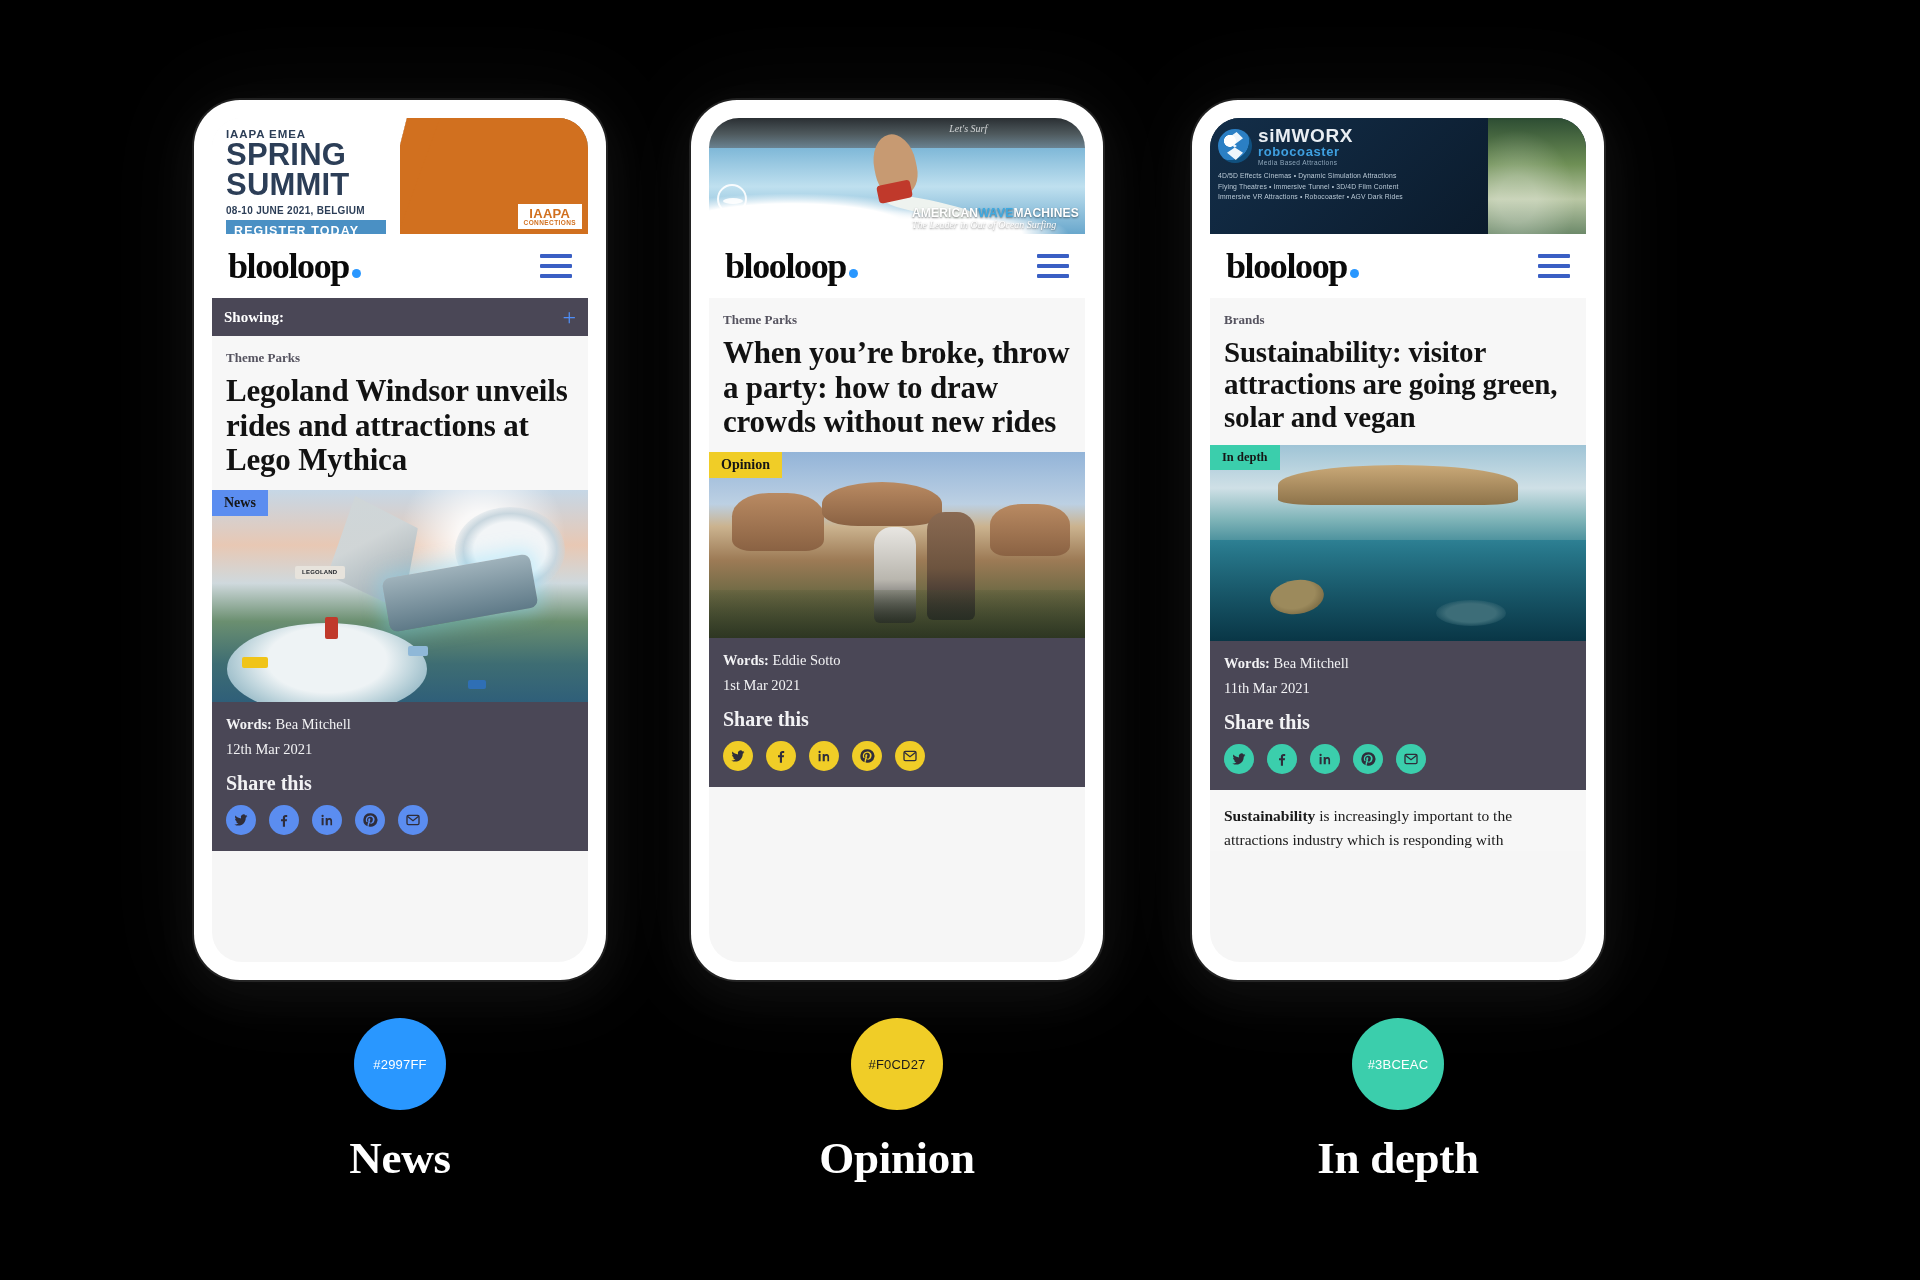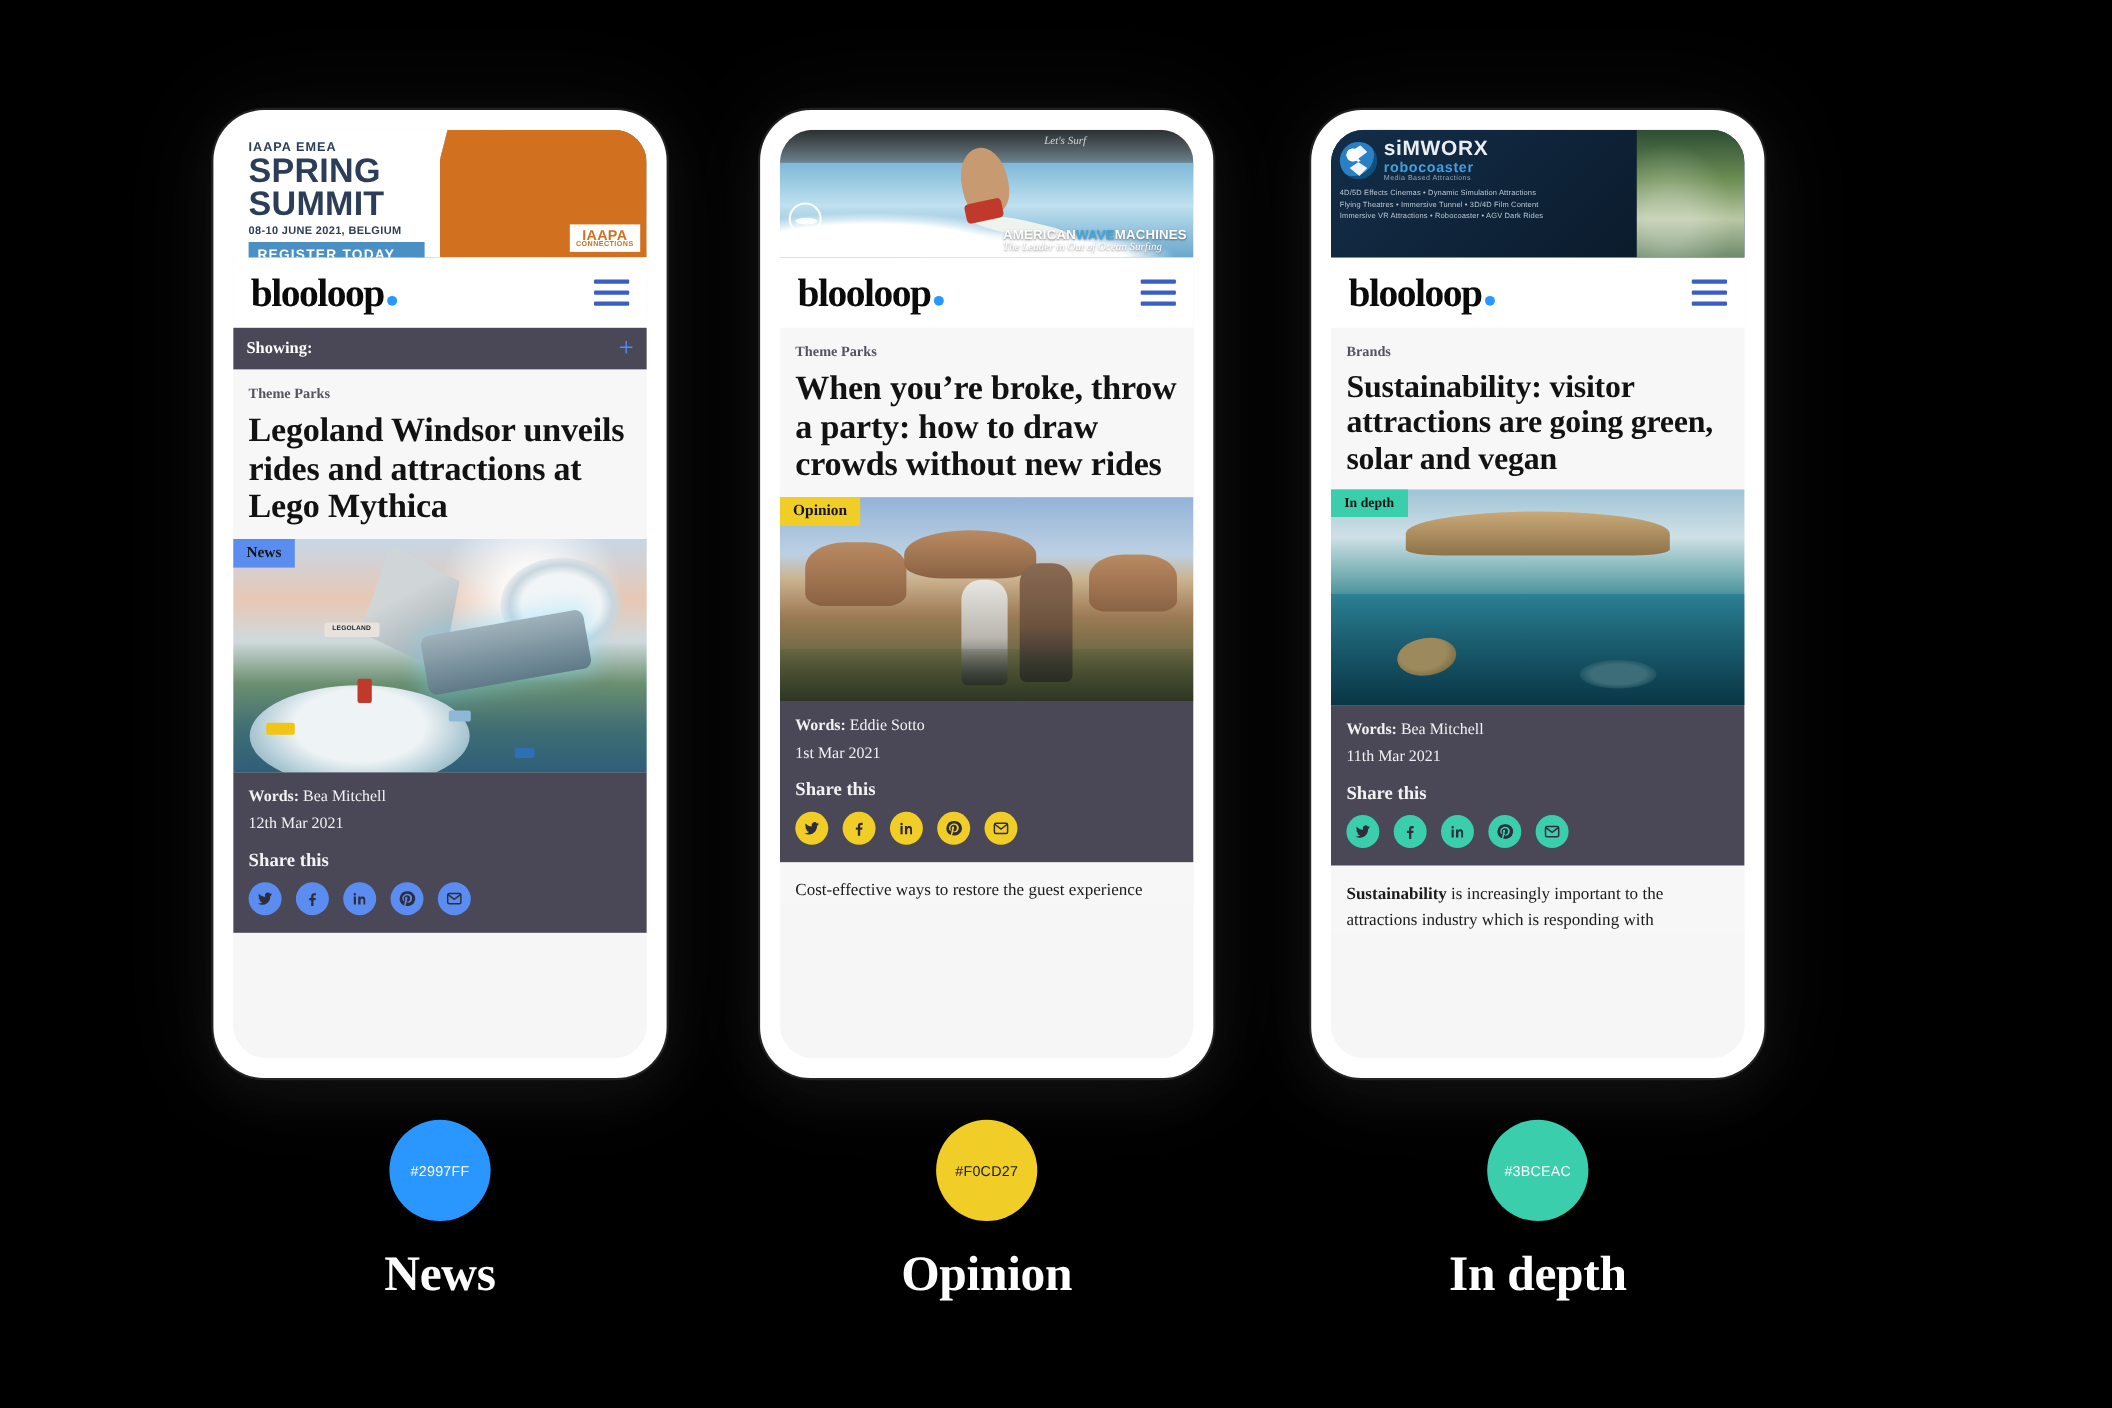--- a/index.html
+++ b/index.html
@@ -454,21 +454,21 @@
   }
   .meta-row {
     font-family: "Liberation Serif", serif;
     font-size: 14.5px;
     margin-bottom: 8px;
   }
   .meta-row b { font-weight: 700; }
   .share-label {
     font-family: "Liberation Serif", serif;
     font-weight: 700;
-    font-size: 17px;
+    font-size: 20px;
     margin: 14px 0 10px 0;
   }
   .share-row { display: flex; gap: 13px; }
   .sicon {
     width: 30px; height: 30px;
     border-radius: 50%;
     display: flex; align-items: center; justify-content: center;
     color: #2f2d3a;
   }
   .sicon svg { width: 16px; height: 16px; display: block; }
@@ -686,23 +686,20 @@
               </span>
             <span class="sicon" style="background:#F0CD27">
                 <svg viewBox="0 0 24 24" fill="none" stroke="currentColor" stroke-width="2">
                   <rect x="3" y="5" width="18" height="14" rx="2"></rect>
                   <path d="M3.5 6.5 12 13l8.5-6.5"></path>
                 </svg>
               </span>
           </div>
         </div>
 
-        <div class="teaser">
-          <span>Cost-effective ways to restore the guest experience</span>
-        </div>
 
       </div>
     </div>
     <div class="swatch dark-text" style="background:#F0CD27">
       <span>#F0CD27</span>
     </div>
     <div class="caption">Opinion</div>
   </div>
 
   <div class="col col-3">

